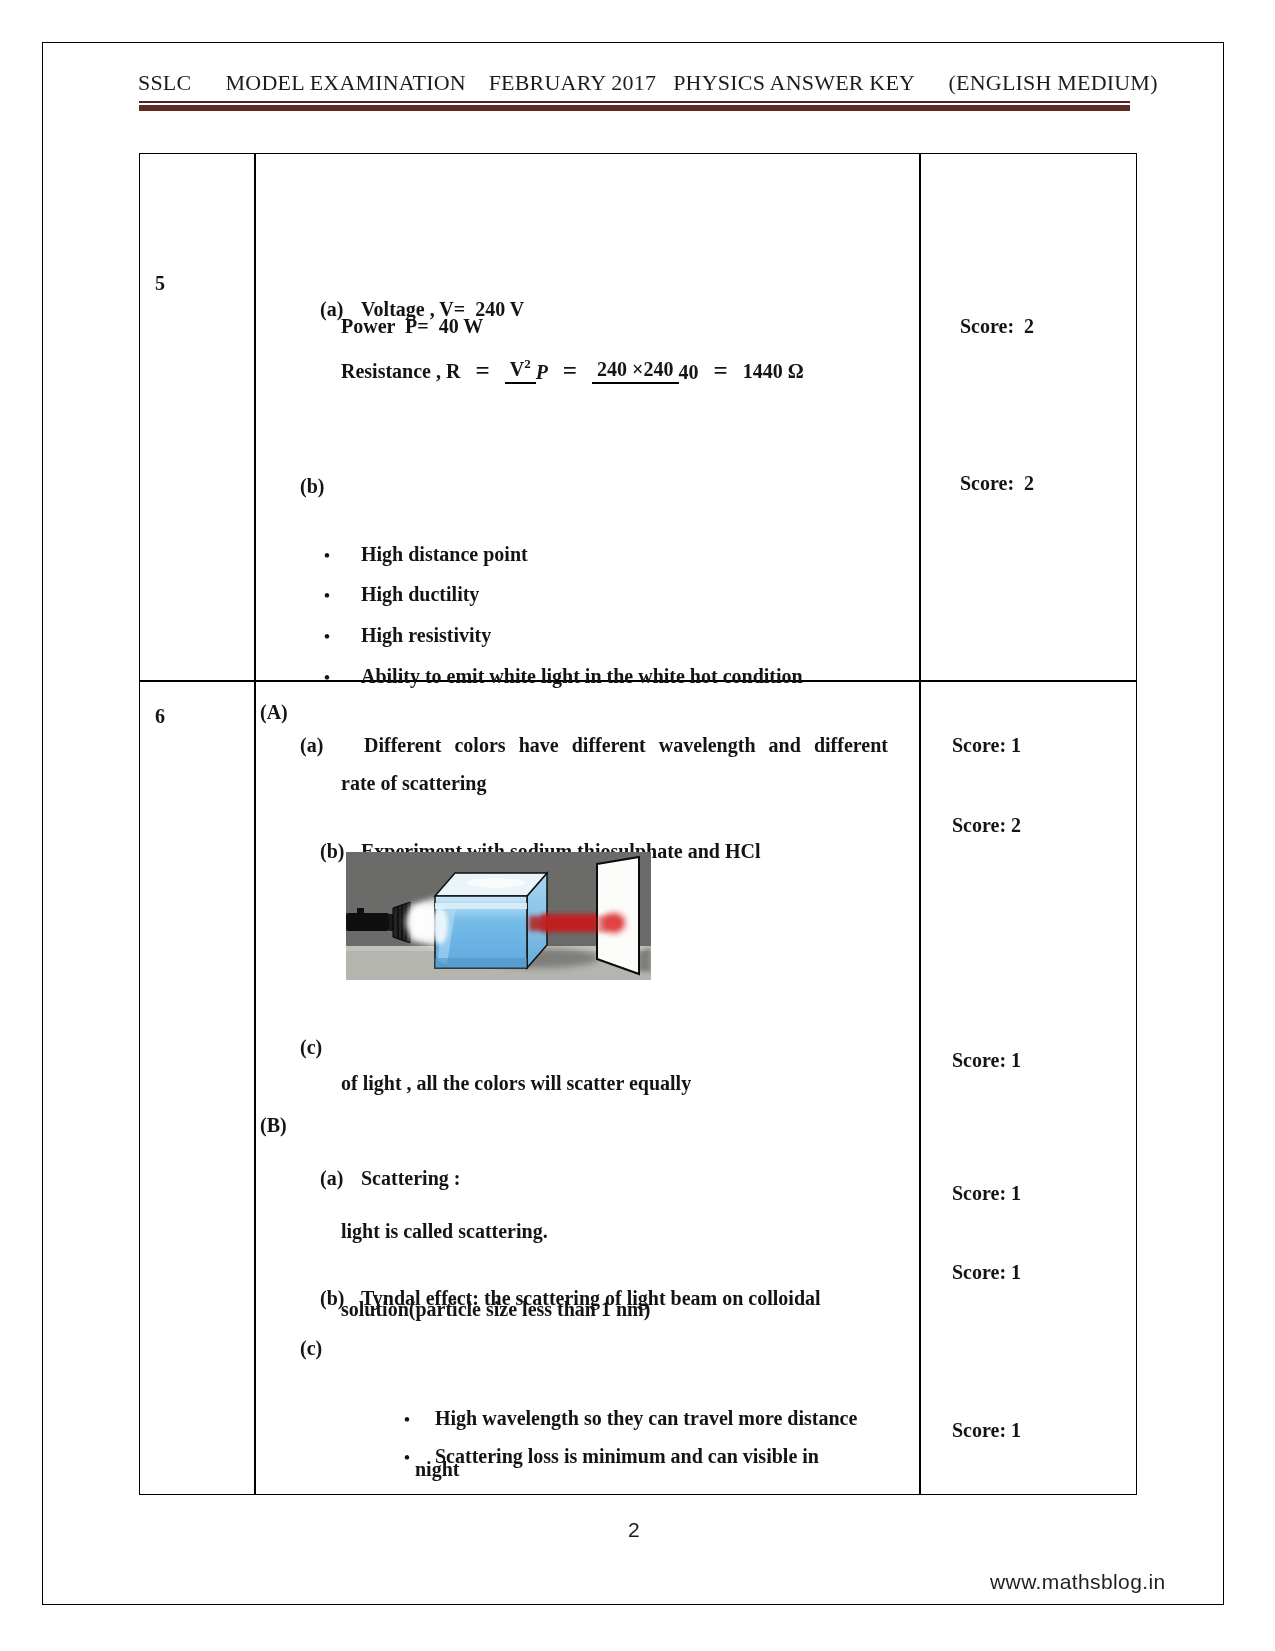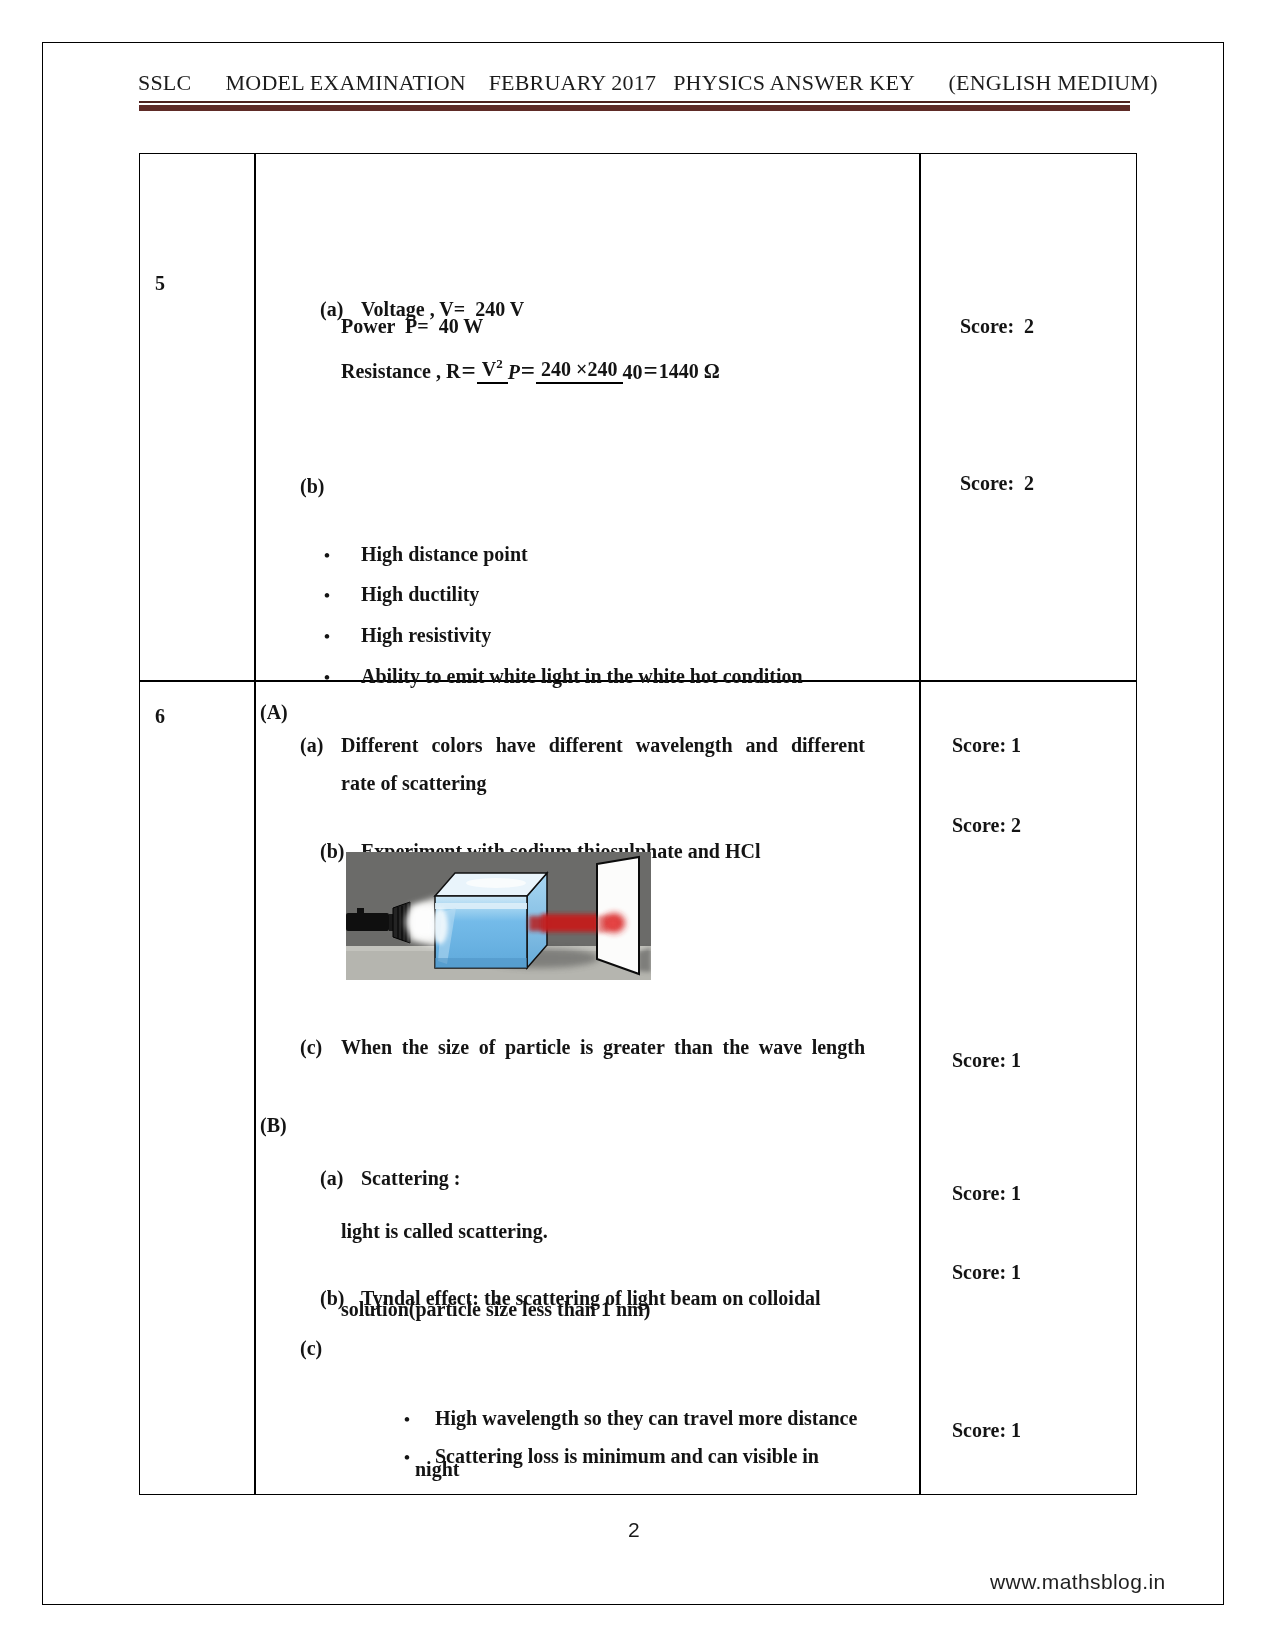--- a/index.html
+++ b/index.html
@@ -13,24 +13,24 @@
   .title-rule .thin{height:2px;background:#4e2420;}
   .title-rule .gap{height:2px;background:transparent;}
   .title-rule .thick{height:6px;background:#5e2b27;}
   .tbl{position:absolute;left:139px;top:153px;width:998px;height:1342px;
         border:1.7px solid #000;box-sizing:border-box;}
   .vline{position:absolute;top:0;bottom:0;width:1.7px;background:#000;}
   .hline{position:absolute;left:0;right:0;height:1.7px;background:#000;}
   .t{position:absolute;font-family:"Liberation Serif",serif;font-weight:bold;font-size:20px;
         line-height:26px;color:#141414;white-space:pre;}
   .lbl{display:inline-block;width:41px;}
-  .just{white-space:normal;width:524px;text-align:justify;text-align-last:justify;}
+  .just{white-space:normal;width:524px;text-align:justify;text-align-last:justify;margin-left:23px;}
   .dot{display:inline-block;width:37px;font-size:17px;}
   .dot2{display:inline-block;width:31px;font-size:17px;}
-  .formula{display:flex;align-items:center;gap:1px;}
+  .formula{display:flex;align-items:center;gap:15px;}
   .eq{font-size:25px;font-weight:bold;}
   .frac{display:inline-flex;flex-direction:row;align-items:center;line-height:22px;}
   .frac .num{border-bottom:2.5px solid #000;padding:0 5px 2px 5px;}
   .frac .den{padding-top:2px;}
   .frac sup{font-size:13px;vertical-align:super;line-height:0;}
   .it{font-style:italic;}
   .page-num{position:absolute;left:628px;top:1518px;font-family:"Liberation Sans",sans-serif;
         font-size:21px;color:#1a1a1a;}
   .website{position:absolute;left:990px;top:1570px;font-family:"Liberation Sans",sans-serif;
         font-size:21px;letter-spacing:0.4px;color:#1f1f1f;text-align:right;}
@@ -168,21 +168,21 @@
       <g>
         <polygon points="251,12 293,5 293,122 251,107" fill="#fcfcfb" stroke="#0b0b0b" stroke-width="2"></polygon>
         <polygon points="251,64 263,63 263,80 251,81" fill="#d33333" opacity="0.55" filter="url(#b2)"></polygon>
         <ellipse cx="268" cy="71" rx="11" ry="10" fill="#d92525" opacity="0.9" filter="url(#b3)"></ellipse>
         <ellipse cx="267" cy="71" rx="5" ry="5" fill="#e64444" filter="url(#b2)"></ellipse>
       </g>
     </svg>
   </div>
 
   <div class="t" style="left:300px;top:1034px;">(c)</div>
-  <div class="t just" style="left:341px;top:1034px;">When the size of particle is greater than the wave length</div>
+  <div class="t" style="left:341px;top:1070px;">of light , all the colors will scatter equally</div>
   <div class="t" style="left:952px;top:1047px;">Score: 1</div>
 
   <div class="t" style="left:260px;top:1112px;">(B)</div>
 
   <div class="t" style="left:300px;top:1139px;">
     <span class="lbl">(a)</span><span>Scattering :</span>
   </div>
   <div class="t" style="left:952px;top:1180px;">Score: 1</div>
   <div class="t" style="left:341px;top:1218px;">light is called scattering.</div>
 

